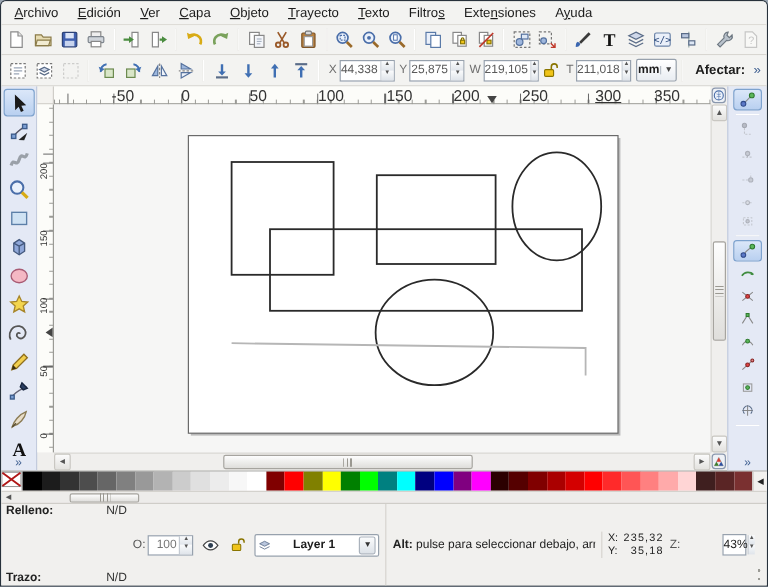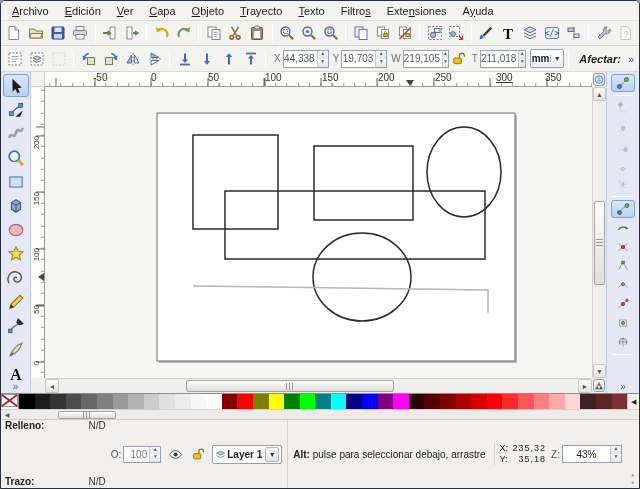--- a/index.html
+++ b/index.html
@@ -31,21 +31,21 @@
   .sep{width:1px;height:18px;background:#cfcdc8;border-right:1px solid #fff;margin:0 3px;flex:0 0 auto;}
   .fld-label{color:#6f6f6f;margin:0 2px 0 4px;font-size:10px;}
   .fld{width:46px;height:18px;border:1px solid #97a1ad;background:#fff;display:flex;align-items:center;}
   .fld .val{flex:1;text-align:right;padding-right:2px;color:#5a5a5a;font-size:10px;}
   .spin{width:11px;height:100%;border-left:1px solid #c4cad2;display:flex;flex-direction:column;}
   .spin span{flex:1;font-size:5px;line-height:4px;text-align:center;color:#555;background:linear-gradient(#fafbfc,#dfe4ea);}
   .unitbox{width:42px;height:19px;border:1px solid #97a1ad;border-radius:2px;background:linear-gradient(#fff,#e9edf2);
     display:flex;align-items:center;margin-left:3px;}
   .unitbox .uval{flex:1;text-align:center;font-weight:bold;font-size:10px;}
   .unitbox .uarrow{width:13px;font-size:7px;color:#444;text-align:center;border-left:1px solid #b9c0c9;}
-  .afectar{font-weight:bold;margin:0 4px 0 6px;font-style:italic;}
+  .afectar{font-weight:bold;margin:0 4px 0 6px;}
   .chev{color:#3c5d8f;font-size:11px;padding:0 2px;}
   
   .main{flex:1;display:flex;min-height:0;position:relative;}
   .tools{flex:0 0 30px;background:#e4e9f5;border-right:1px solid #c3cbdd;display:flex;flex-direction:column;
     align-items:center;padding-top:2px;gap:1px;position:relative;}
   .tool-btn{width:26px;height:23px;border:1px solid transparent;border-radius:3px;background:transparent;
     display:flex;align-items:center;justify-content:center;padding:0;}
   .tool-btn.active{background:linear-gradient(#dbe7f9,#b9d0f0);border-color:#7da2ce;}
   .tools .more,.snapbar .more{position:absolute;bottom:1px;left:0;right:0;text-align:center;color:#3c5d8f;font-size:10px;cursor:default;}
   .snapbar{flex:0 0 33px;background:#e4e9f5;border-left:1px solid #c3cbdd;display:flex;flex-direction:column;
@@ -59,21 +59,21 @@
   .canvas-grid{flex:1;display:grid;grid-template-columns:14px 1fr 14px;grid-template-rows:15px 1fr 15px;min-width:0;}
   .ruler-corner{background:#f4f3f0;border-right:1px solid #cfcdc8;border-bottom:1px solid #cfcdc8;}
   .hruler{position:relative;border-bottom:1px solid #9a9a95;background-color:#fcfcf9;overflow:hidden;
     background-image:repeating-linear-gradient(to right,#666 0 1px,transparent 1px 56.5px),
                      repeating-linear-gradient(to right,#9a9a96 0 1px,transparent 1px 11.3px);
     background-size:100% 9px,100% 4px;background-position:49.5px 6px,4.2px 11px;background-repeat:repeat-x;}
   .vruler{position:relative;border-right:1px solid #9a9a95;background-color:#fcfcf9;overflow:hidden;
     background-image:repeating-linear-gradient(to bottom,#666 0 1px,transparent 1px 56.5px),
                      repeating-linear-gradient(to bottom,#9a9a96 0 1px,transparent 1px 11.3px);
     background-size:9px 100%,4px 100%;background-position:5px 48.5px,10px 2.8px;background-repeat:repeat-y;}
-  .hruler .rlabel{position:absolute;top:0;font-size:10px;color:#333;}
+  .hruler .rlabel{position:absolute;top:0;font-size:13px;color:#333;}
   .vruler .rlabel{position:absolute;left:1px;font-size:8px;color:#333;writing-mode:vertical-rl;transform:rotate(180deg);}
   .hmarker{position:absolute;bottom:0;width:0;height:0;border-left:4px solid transparent;border-right:4px solid transparent;border-top:6px solid #444;}
   .vmarker{position:absolute;right:0;width:0;height:0;border-top:4px solid transparent;border-bottom:4px solid transparent;border-right:6px solid #444;}
   .corner-btn{display:flex;align-items:center;justify-content:center;background:#eef1f6;border:1px solid #8a97ad;border-radius:3px;margin:1px;}
   .viewport{position:relative;background:#f6f6f5;overflow:hidden;}
   
   .vscroll{background:#f0efed;border-left:1px solid #d4d2cd;display:flex;flex-direction:column;}
   .hscroll{background:#f0efed;border-top:1px solid #d4d2cd;display:flex;}
   .scr-arrow{flex:0 0 14px;display:flex;align-items:center;justify-content:center;font-size:7px;color:#555;
     background:linear-gradient(#fbfbfb,#e3e2df);border:1px solid #c9c7c2;border-radius:2px;}
@@ -94,29 +94,29 @@
   
   .statusbar{flex:0 0 32px;background:#f1f0ee;border-top:1px solid #cfcdc8;display:flex;align-items:center;padding:0 4px;gap:5px;}
   .fs-block{display:grid;grid-template-columns:auto auto;column-gap:16px;row-gap:0;font-size:10px;line-height:12px;gap:44px;}
   .fs-label{font-weight:bold;color:#222;}
   .fs-val{color:#333;}
   .o-block{display:flex;align-items:center;gap:2px;}
   .o-label{font-size:10px;color:#555;}
   .statusfld{width:38px;height:17px;border:1px solid #97a1ad;background:#fff;display:flex;align-items:center;}
   .statusfld .val{flex:1;text-align:right;padding-right:2px;color:#777;font-size:10px;}
   .icon-plain{width:18px;height:18px;display:flex;align-items:center;justify-content:center;}
-  .layerbox{height:19px;border:1px solid #97a1ad;border-radius:2px;background:#fff;display:flex;align-items:center;padding:0 2px;gap:1px;}
+  .layerbox{height:19px;border:1px solid #97a1ad;border-radius:2px;background:#fff;display:flex;align-items:center;padding:0 2px;gap:18px;}
   .layerbox .lname{font-size:10px;font-weight:bold;}
   .layerbox .uarrow{width:14px;height:15px;display:flex;align-items:center;justify-content:center;font-size:7px;color:#333;
     background:linear-gradient(#fafbfc,#dde2e8);border:1px solid #aab2bc;border-radius:2px;margin-left:2px;}
   .hint{flex:1;min-width:0;white-space:nowrap;overflow:hidden;font-size:10px;color:#222;border-left:1px solid #d6d4cf;padding-left:5px;align-self:stretch;display:flex;align-items:center;}
   .xy-block{font-size:9px;line-height:11px;color:#222;border-left:1px solid #d6d4cf;padding-left:5px;display:grid;grid-template-columns:auto auto;column-gap:4px;}
   .xy-val{text-align:right;min-width:34px;letter-spacing:1px;}
   .z-block{display:flex;align-items:center;gap:2px;}
-  .zfld{width:60px;height:18px;border:1px solid #97a1ad;background:#fff;display:flex;align-items:center;}
+  .zfld{width:20px;height:18px;border:1px solid #97a1ad;background:#fff;display:flex;align-items:center;margin-left:33px;}
   .zfld .val{flex:1;text-align:center;font-size:10px;color:#222;}
   .resize-grip{width:8px;height:18px;align-self:flex-end;background:
     radial-gradient(circle at 70% 30%,#9a9a94 1px,transparent 1.2px),
     radial-gradient(circle at 70% 70%,#9a9a94 1px,transparent 1.2px);}
 </style>
 </head>
 <body>
 
 <div class="window">
 
@@ -401,21 +401,21 @@
         <span class="fld-label">X</span>
         <span class="fld">
           <span class="val">44,338</span>
           <span class="spin">
             <span>▲</span>
             <span>▼</span>
           </span>
         </span>
         <span class="fld-label">Y</span>
         <span class="fld">
-          <span class="val">19,703</span>
+          <span class="val">25,875</span>
           <span class="spin">
             <span>▲</span>
             <span>▼</span>
           </span>
         </span>
         <span class="fld-label">W</span>
         <span class="fld">
           <span class="val">219,105</span>
           <span class="spin">
             <span>▲</span>

